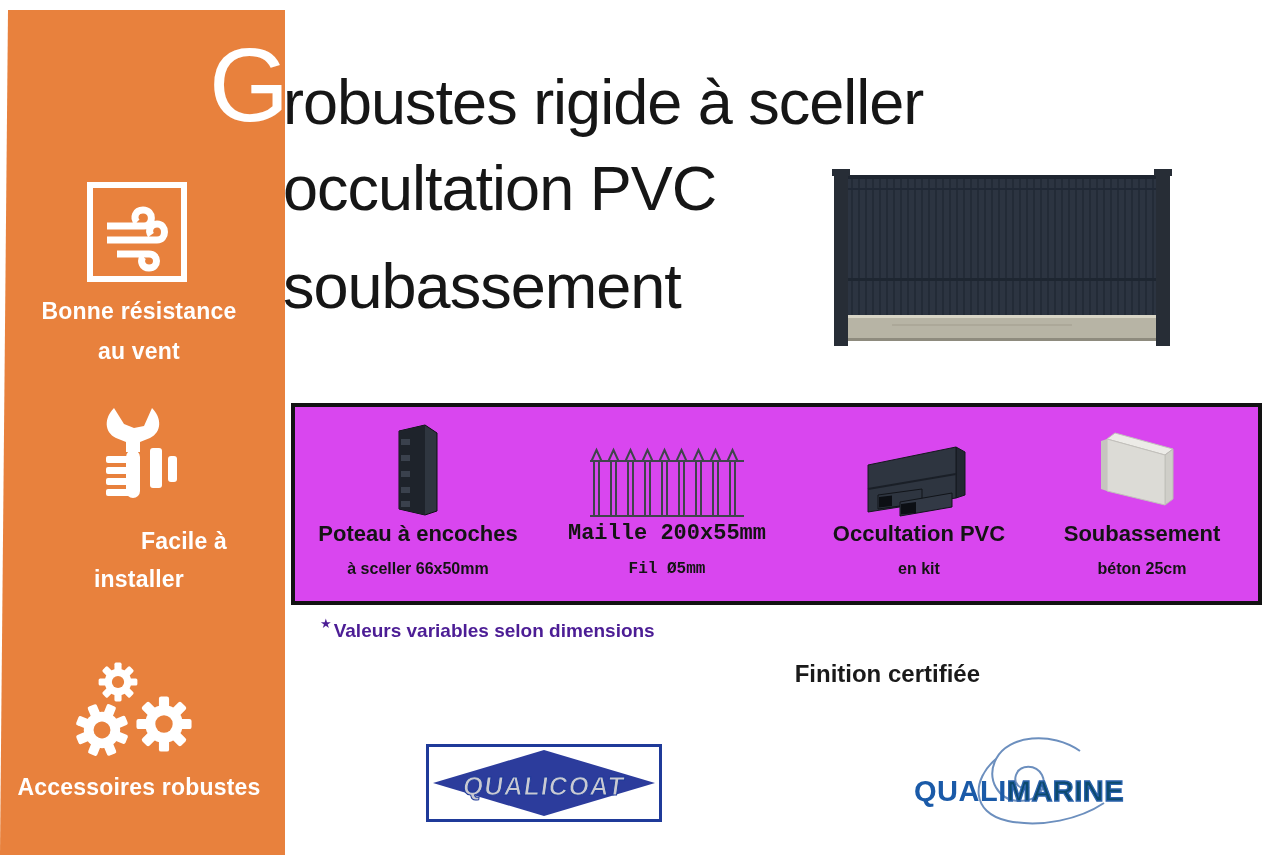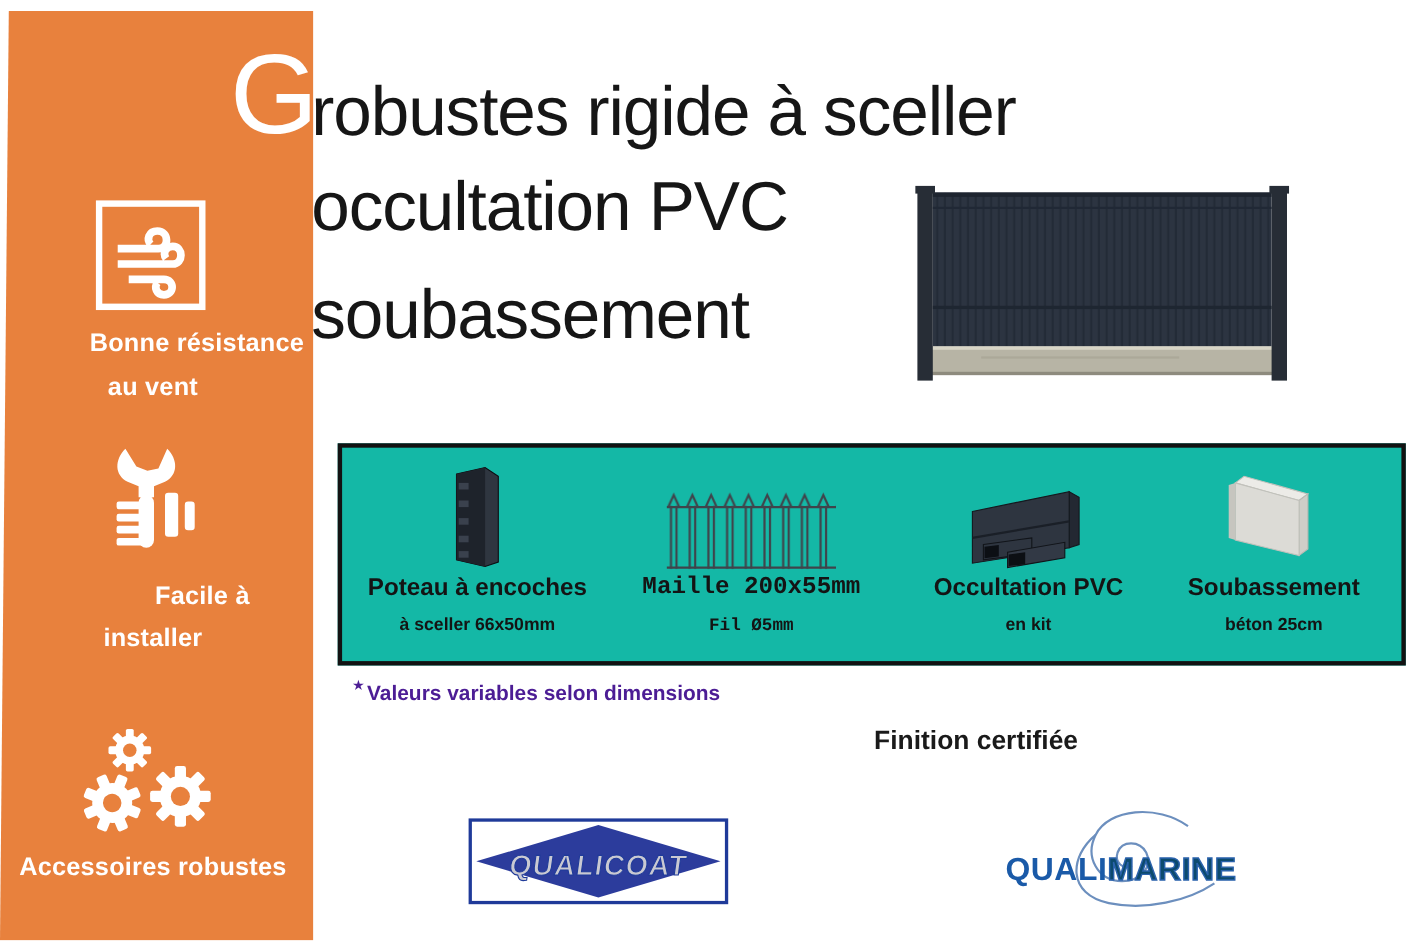--- a/index.html
+++ b/index.html
@@ -17,21 +17,21 @@
 
   
   .title-line{position:absolute;left:283px;font-size:63px;line-height:1;color:#161616;
     font-weight:400;letter-spacing:-1px;white-space:nowrap;}
 
   
   .fence-wrap{left:832px;top:164px;width:340px;height:190px;}
 
   
   .features-box{left:291px;top:403px;width:971px;height:202px;border:4px solid #121212;
-    background:#14b8a6;box-sizing:border-box;margin-left:16px;}
+    background:#d946ef;box-sizing:border-box;}
   .feat-item{position:absolute;top:0;height:100%;text-align:center;}
   .feat-art{position:absolute;left:0;right:0;top:14px;height:100px;display:flex;
     align-items:flex-end;justify-content:center;}
   .feat-l1{position:absolute;left:0;right:0;top:114px;font-size:22px;font-weight:700;}
   .feat-l2{position:absolute;left:0;right:0;top:153px;font-size:16px;font-weight:700;}
 
   
   .footnote{left:320px;top:616px;font-size:19px;font-weight:700;color:#4c1d95;}
   .footnote .star{font-size:13px;vertical-align:9px;margin-right:2px;
     font-family:"DejaVu Sans",sans-serif;}
@@ -57,21 +57,21 @@
   <div class="big-initial">G</div>
 
   <svg class="abs" style="left:87px;top:182px;" width="100" height="100" viewBox="0 0 100 100">
     <rect x="3" y="3" width="94" height="94" fill="none" stroke="#ffffff" stroke-width="6"></rect>
     <g fill="none" stroke="#ffffff" stroke-width="7">
       <path d="M20 44 H57 C67 44 67 28 56 28 C48 28 46 36 50 40"></path>
       <path d="M20 58 H70 C80 58 80 42 70 42 C63 42 61 49 64 53"></path>
       <path d="M30 72 H62 C72 72 72 86 62 86 C55 86 53 79 56 75"></path>
     </g>
   </svg>
-  <div class="side-label" style="top:298px;padding-left:40px;">Bonne résistance</div>
+  <div class="side-label" style="top:298px;">Bonne résistance</div>
   <div class="side-label" style="top:338px;">au vent</div>
 
   <svg class="abs" style="left:100px;top:406px;" width="86" height="108" viewBox="0 0 86 108">
     <g fill="#ffffff">
       <path d="M14 2 C4 12 4 26 16 32 L26 36 L26 46 L40 46 L40 36 L50 32 C62 26 62 12 52 2 L44 20 L34 22 L24 18 Z"></path>
       <rect x="26" y="44" width="14" height="48" rx="7"></rect>
       <rect x="6" y="50" width="24" height="7" rx="2"></rect>
       <rect x="6" y="61" width="24" height="7" rx="2"></rect>
       <rect x="6" y="72" width="24" height="7" rx="2"></rect>
       <rect x="6" y="83" width="24" height="7" rx="2"></rect>

